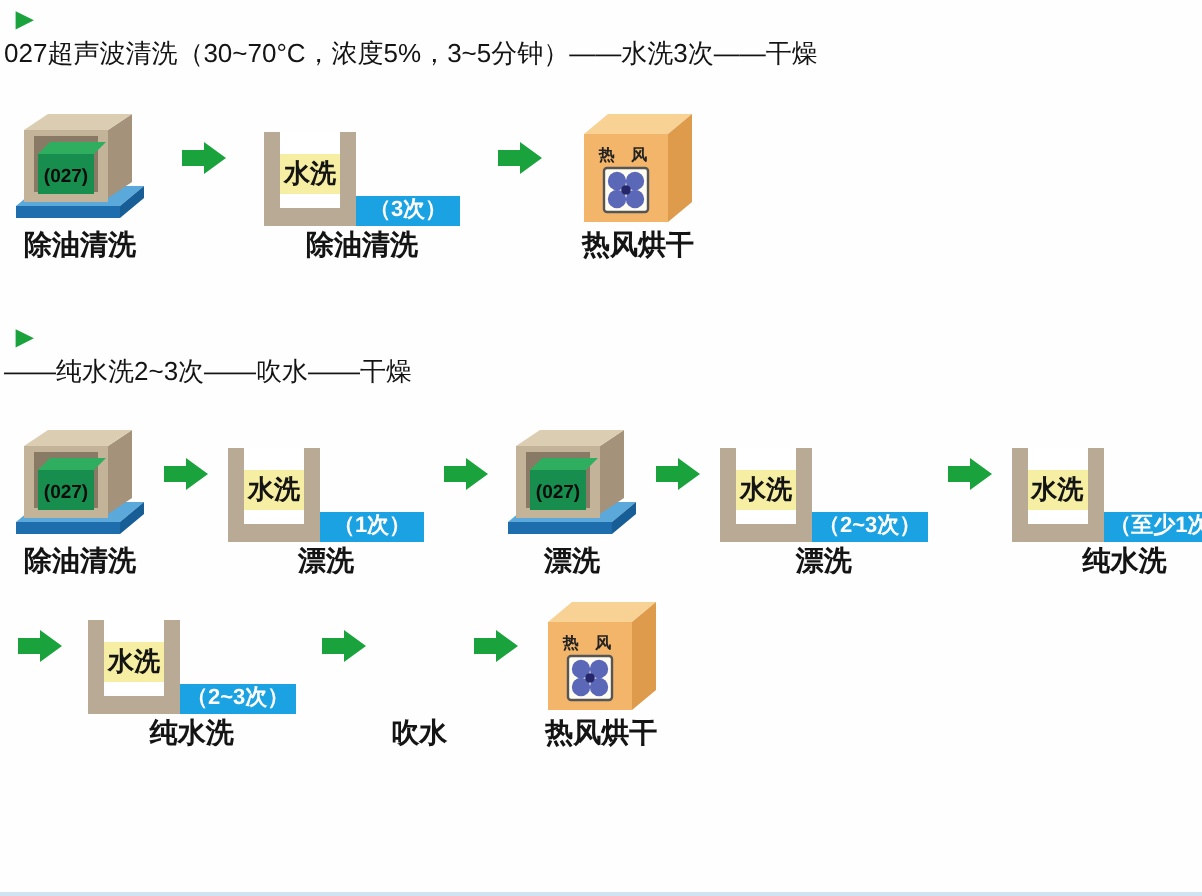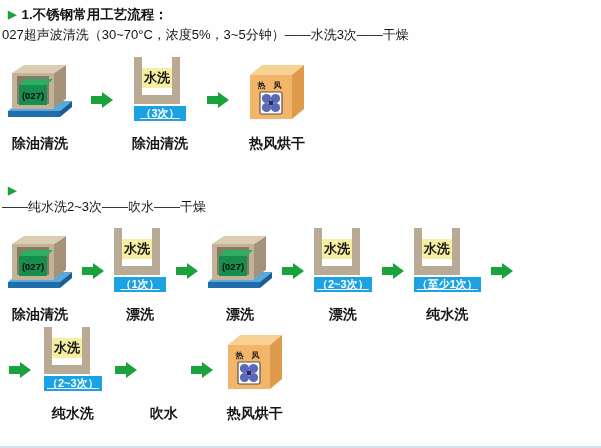--- a/index.html
+++ b/index.html
@@ -6,48 +6,47 @@
   body { width:601px; height:448px; background:#fdfdfd; font-family:"Liberation Sans", sans-serif; color:#141414; overflow:hidden; }
   .page { width:601px; height:448px; background:#fefefe; border-bottom:2px solid #cfe3f0; padding:5px 0 0 0; position:relative; }
 
   .sec-title { font-size:13.5px; font-weight:700; padding-left:8px; display:flex; align-items:center; gap:5px; line-height:19px; }
   .bullet { color:#1aa33c; font-size:11px; line-height:1; }
   .desc { font-size:13px; line-height:22px; padding-left:2px; white-space:nowrap; }
 
   .flow-row { display:flex; align-items:flex-end; }
   .flow-item { display:flex; flex-direction:column; align-items:center; }
   .icon-slot { height:62px; display:flex; align-items:flex-end; justify-content:center; }
-  .flow-label { font-size:14px; font-weight:600; margin-top:14px; line-height:17px; white-space:nowrap; }
+  .flow-label { font-size:14px; font-weight:600; margin-top:1px; line-height:17px; white-space:nowrap; }
 
   svg { overflow:visible; display:block; }
 
   
   .arrow { width:24px; height:16px; position:relative; margin-bottom:44px; flex:none; }
   .arrow .shaft { position:absolute; left:1px; top:4px; width:12px; height:8px; background:#1aa33c; }
   .arrow .head { position:absolute; left:12px; top:0; width:0; height:0; border-top:8px solid transparent; border-bottom:8px solid transparent; border-left:11px solid #1aa33c; }
 
   
-  .wash { display:flex; flex-direction:column; align-items:flex-start; }
+  .wash { display:flex; flex-direction:row; align-items:flex-end; }
   .wash-u { width:46px; height:47px; border-left:8px solid #b9aa95; border-right:8px solid #b9aa95; border-bottom:9px solid #b9aa95; background:#ffffff; display:flex; align-items:center; justify-content:center; }
   .wash-main { background:#f6efa3; font-size:13px; font-weight:700; padding:1px 2px; white-space:nowrap; margin-top:4px; }
-  .wash-count { background:#1ba2e2; color:#ffffff; font-weight:700; font-size:11px; line-height:15px; text-align:center; padding:0 3px; margin-top:2px; min-width:52px; white-space:nowrap;text-decoration:underline; }
+  .wash-count { background:#1ba2e2; color:#ffffff; font-weight:700; font-size:11px; line-height:15px; text-align:center; padding:0 3px; margin-top:2px; min-width:52px; white-space:nowrap; }
 
   .row1-flow { margin-top:13px; padding-left:8px; gap:18px; }
   .row2a-flow { margin-top:12px; padding-left:8px; gap:9px; }
   .row2b-flow { margin-top:6px; padding-left:8px; gap:12px; }
   .sec2-gap { margin-top:33px; }
 </style>
 </head>
 <body>
 
 <div class="page">
 
   <div class="sec-title">
     <span class="bullet">▶</span>
-    <span>1.不锈钢常用工艺流程：</span>
   </div>
   <div class="desc">027超声波清洗（30~70°C，浓度5%，3~5分钟）——水洗3次——干燥</div>
 
   <div class="flow-row row1-flow">
 
     <div class="flow-item">
       <div class="icon-slot">
         <svg width="64" height="58" viewBox="0 0 64 58">
           <polygon points="0,48 52,48 64,38 12,38" fill="#5aa9da"></polygon>
           <polygon points="0,48 52,48 52,54 0,54" fill="#1e6dad"></polygon>

